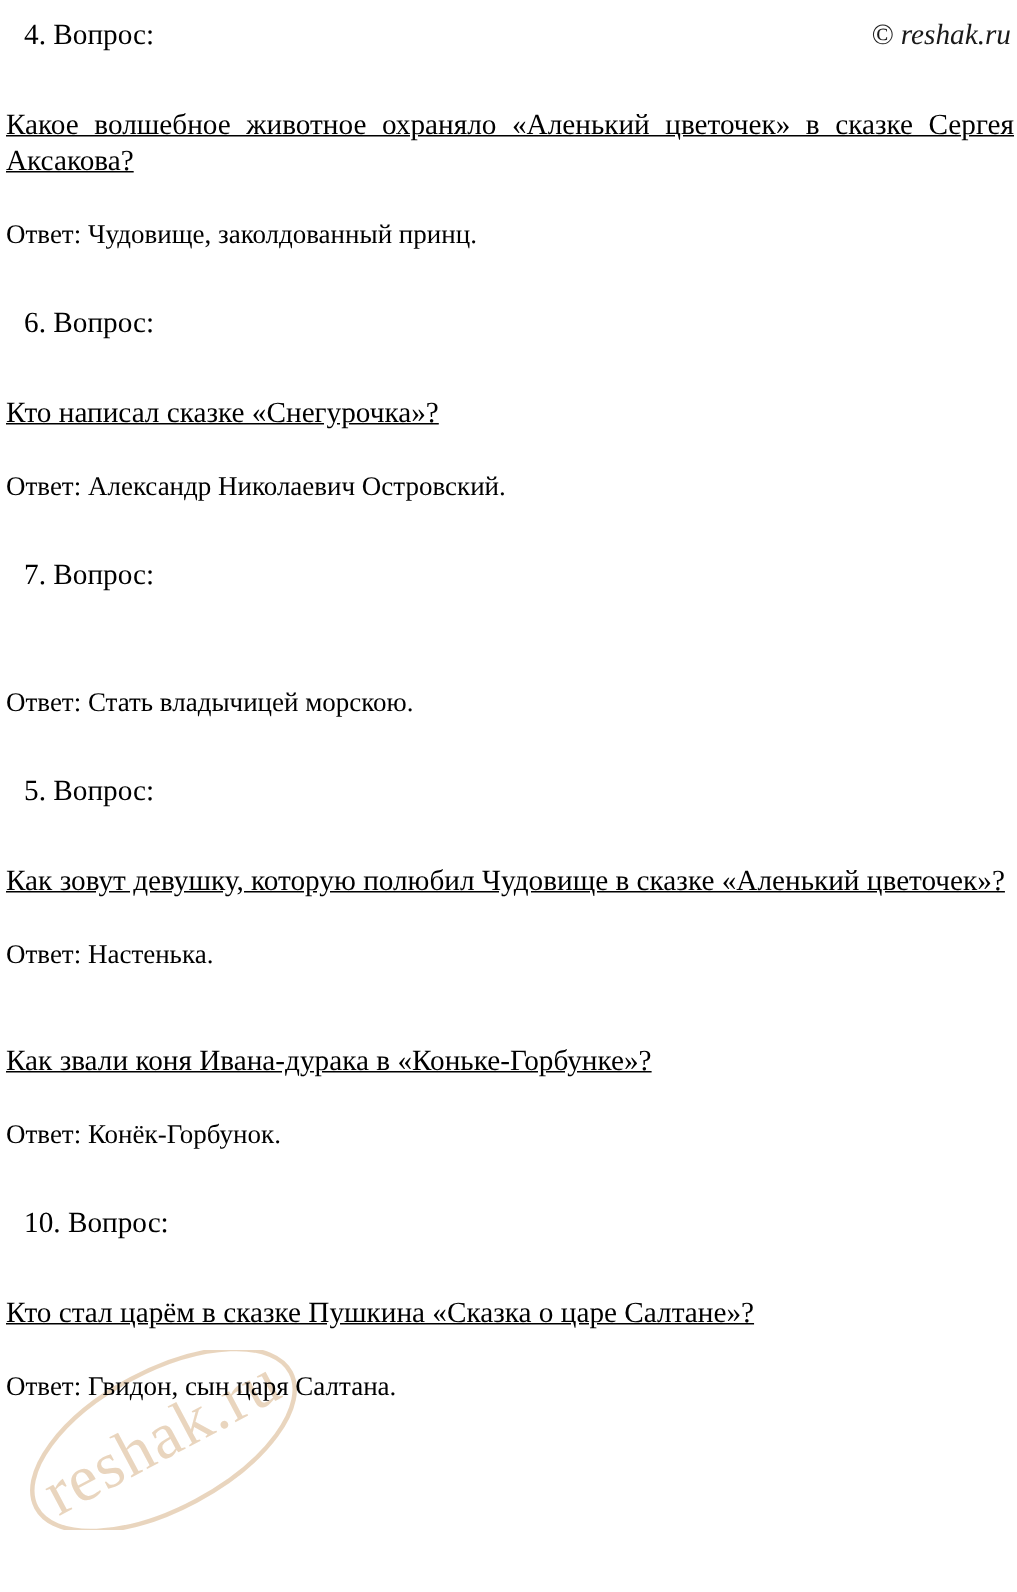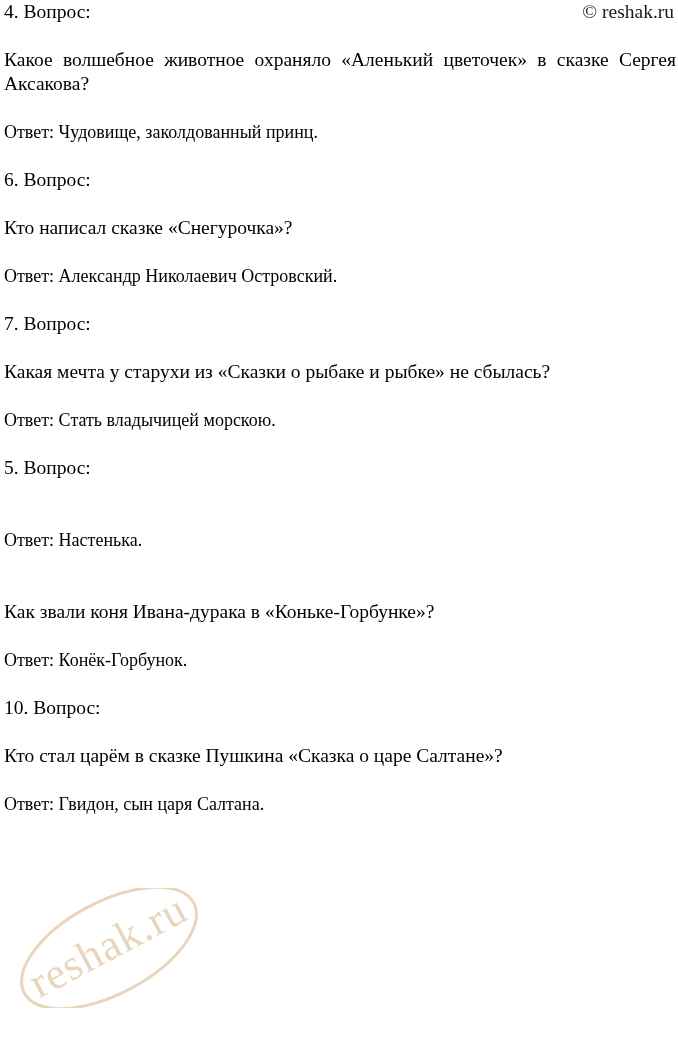--- a/index.html
+++ b/index.html
@@ -23,50 +23,52 @@
     padding: 0 2px 0 2px;
   }
   .copyright {
     position: absolute;
     top: 0px;
     right: 4px;
     font-size: 19.5px;
     line-height: 24px;
     color: #1a1a1a;
     white-space: nowrap;
+    font-style: italic;
   }
   .watermark {
     position: absolute;
     left: 4px;
     top: 888px;
     width: 210px;
     height: 120px;
     pointer-events: none;
     opacity: 0.55;
   }
   .watermark svg {
     display: block;
   }
   .block {
     position: relative;
   }
   .qnum {
     font-size: 19.5px;
     line-height: 24px;
-    margin: 0;
+    margin: 12px;
     padding: 0 0 0 2px;
     white-space: nowrap;
   }
   .qtext {
     font-size: 19.5px;
     line-height: 24px;
     margin: 0;
     padding: 0 0 0 2px;
     text-align: justify;
     text-justify: inter-word;
+    text-decoration: underline;
   }
   .atext {
     font-size: 18px;
     line-height: 24px;
     margin: 0;
     padding: 0 0 0 2px;
   }
   .sp-after-num { height: 24px; }
   .sp { height: 24px; }
   .content {
@@ -107,29 +109,29 @@
       <div class="sp-after-num"></div>
       <p class="qtext">Кто написал сказке «Снегурочка»?</p>
       <div class="sp"></div>
       <p class="atext">Ответ: Александр Николаевич Островский.</p>
       <div class="sp"></div>
     </div>
 
     <div class="block">
       <p class="qnum">7. Вопрос:</p>
       <div class="sp-after-num"></div>
-      <p class="qtext">Какая мечта у старухи из «Сказки о рыбаке и рыбке» не сбылась?</p>
       <div class="sp"></div>
       <p class="atext">Ответ: Стать владычицей морскою.</p>
       <div class="sp"></div>
     </div>
 
     <div class="block">
       <p class="qnum">5. Вопрос:</p>
       <div class="sp-after-num"></div>
+      <p class="qtext">Как зовут девушку, которую полюбил Чудовище в сказке «Аленький цветочек»?</p>
       <div class="sp"></div>
       <p class="atext">Ответ: Настенька.</p>
       <div class="sp"></div>
     </div>
 
     <div class="block">
       <div class="sp-after-num"></div>
       <p class="qtext">Как звали коня Ивана-дурака в «Коньке-Горбунке»?</p>
       <div class="sp"></div>
       <p class="atext">Ответ: Конёк-Горбунок.</p>

